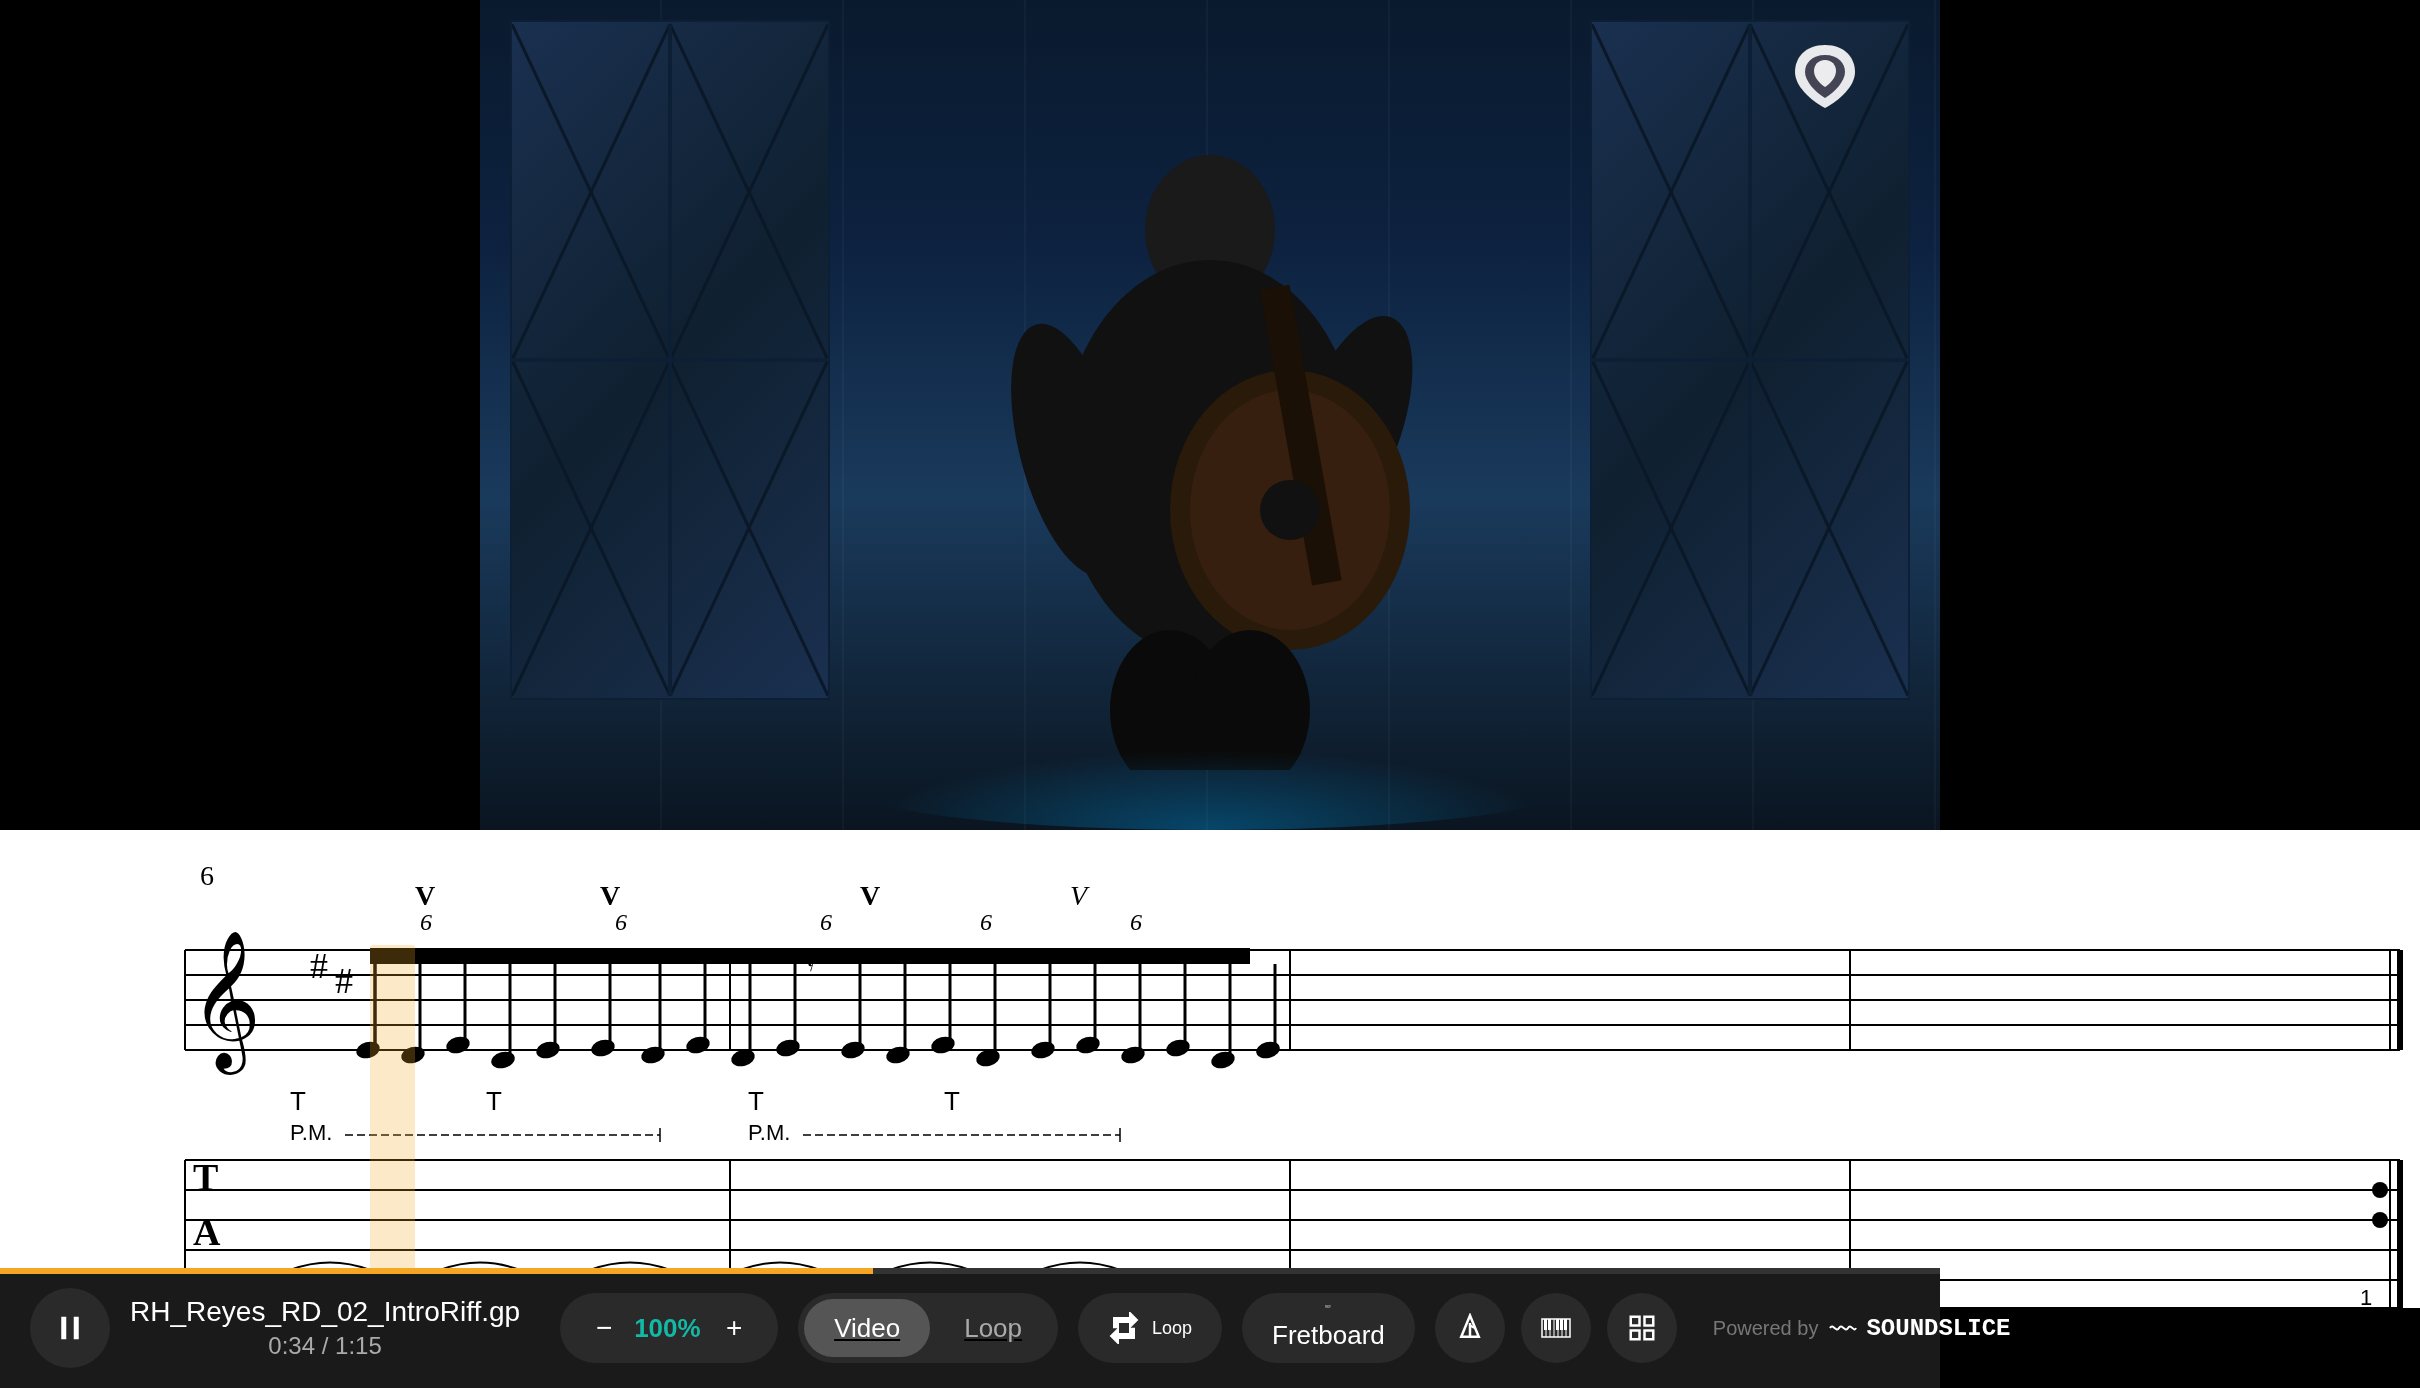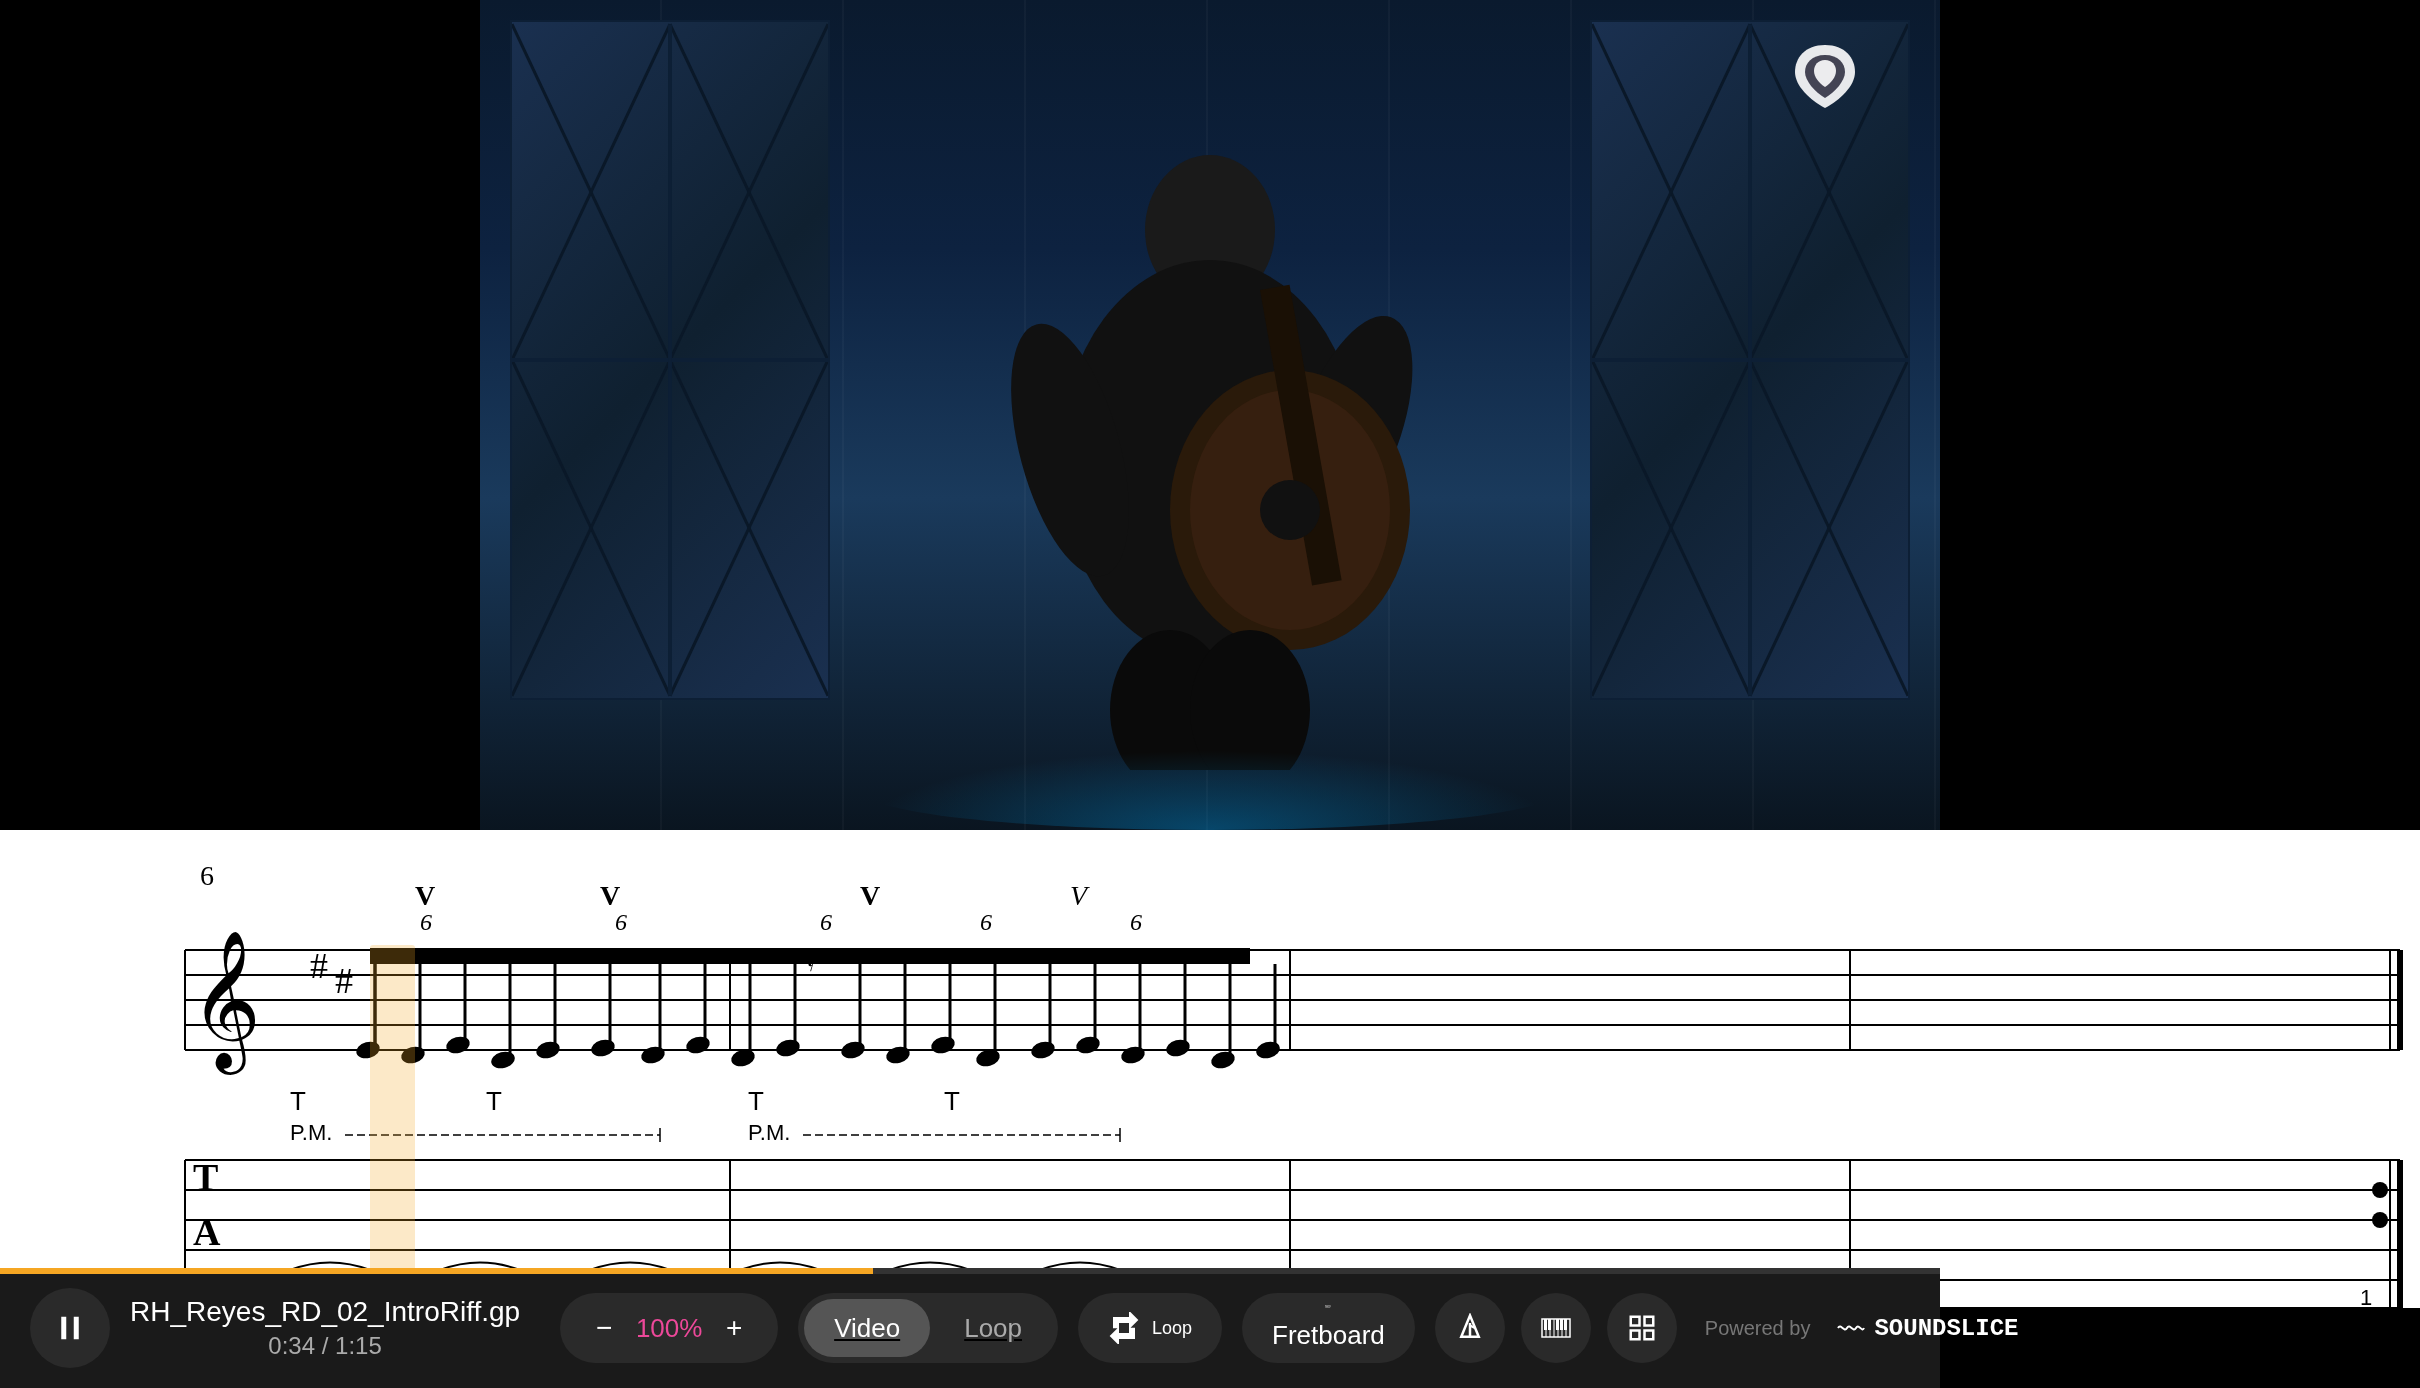--- a/index.html
+++ b/index.html
@@ -198,24 +198,24 @@
     #zoom-control {
       display: flex;
       align-items: center;
       gap: 10px;
       background: #2a2a2a;
       border-radius: 40px;
       padding: 12px 24px;
       height: 70px;
     }
     #zoom-value {
-      color: #ec4899;
+      color: #14b8a6;
       font-size: 26px;
       min-width: 70px;
-      text-align: center;
+      font-weight: bold;
     }
     .zoom-btn {
       width: 40px;
       height: 40px;
       background: none;
       border: none;
       cursor: pointer;
       color: #fff;
       font-size: 28px;
       display: flex;
@@ -311,25 +311,25 @@
       justify-content: center;
       color: #fff;
     }
     .icon-btn svg {
       width: 30px;
       height: 30px;
     }
 
     
     #soundslice-brand {
-      margin-left: 28px;
+      margin-left: 36px;
       flex-shrink: 0;
       display: flex;
       align-items: center;
-      gap: 26px;
+      gap: 10px;
     }
     #powered-by {
       color: #777;
       font-size: 20px;
     }
     #soundslice-logo {
       color: #fff;
       font-size: 24px;
       font-weight: 600;
       display: flex;

